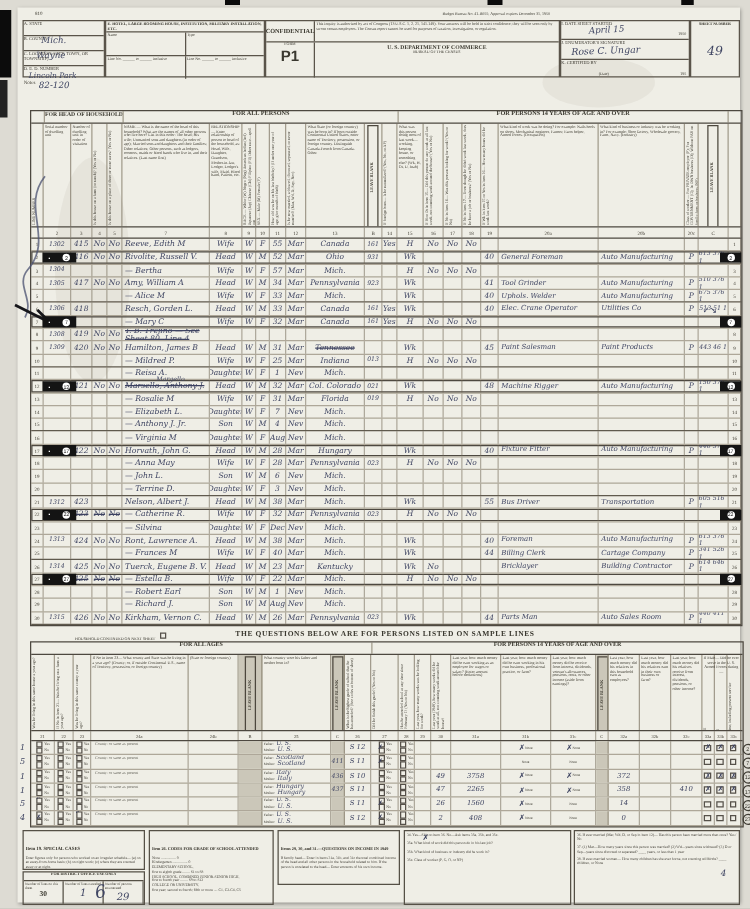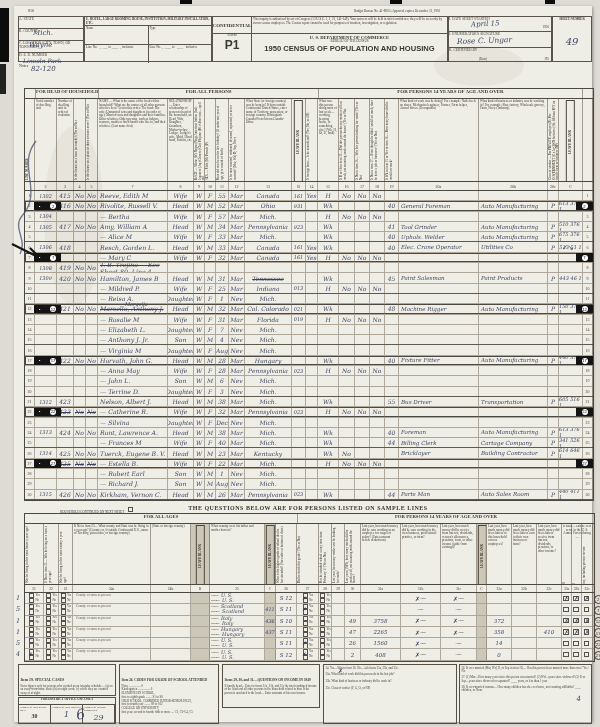--- a/index.html
+++ b/index.html
@@ -115,21 +115,20 @@
         <div class="print micro" style="flex:1;padding:1px;overflow:hidden;">This inquiry is authorized by act of Congress (13 U.S.C. 1, 2, 21, 141-149). Your answers will be held in strict confidence; they will be seen only by sworn census employees. The Census report cannot be used for purposes of taxation, investigation, or regulation.</div>
       </div>
       <div style="display:flex;height:28px;">
         <div style="width:38px;border-right:1px solid #5a544a;text-align:center;">
           <div class="print micro">FORM</div>
           <div class="print bold" style="font-size:12px;font-family:'Liberation Sans',sans-serif;">P1</div>
         </div>
         <div style="flex:1;text-align:center;">
           <div class="print" style="font-size:4.6px;font-weight:bold;margin-top:1px;">U. S. DEPARTMENT OF COMMERCE</div>
           <div class="print micro">BUREAU OF THE CENSUS</div>
-          <div class="print bold" style="font-size:7.6px;font-family:'Liberation Sans',sans-serif;">1950 CENSUS OF POPULATION AND HOUSING</div>
         </div>
       </div>
     </div>
 
     <div class="hbx" style="left:434px;top:10px;width:104px;height:46px;">
       <div style="border-bottom:1px solid #5a544a;height:14px;position:relative;">
         <span class="flab print">I. DATE SHEET STARTED</span>
         <span class="hw" style="font-size:7px;position:absolute;left:22px;top:3px;transform:rotate(-3deg);">April 15</span>
         <span class="print micro" style="position:absolute;right:2px;bottom:1px;">1950</span>
       </div>

